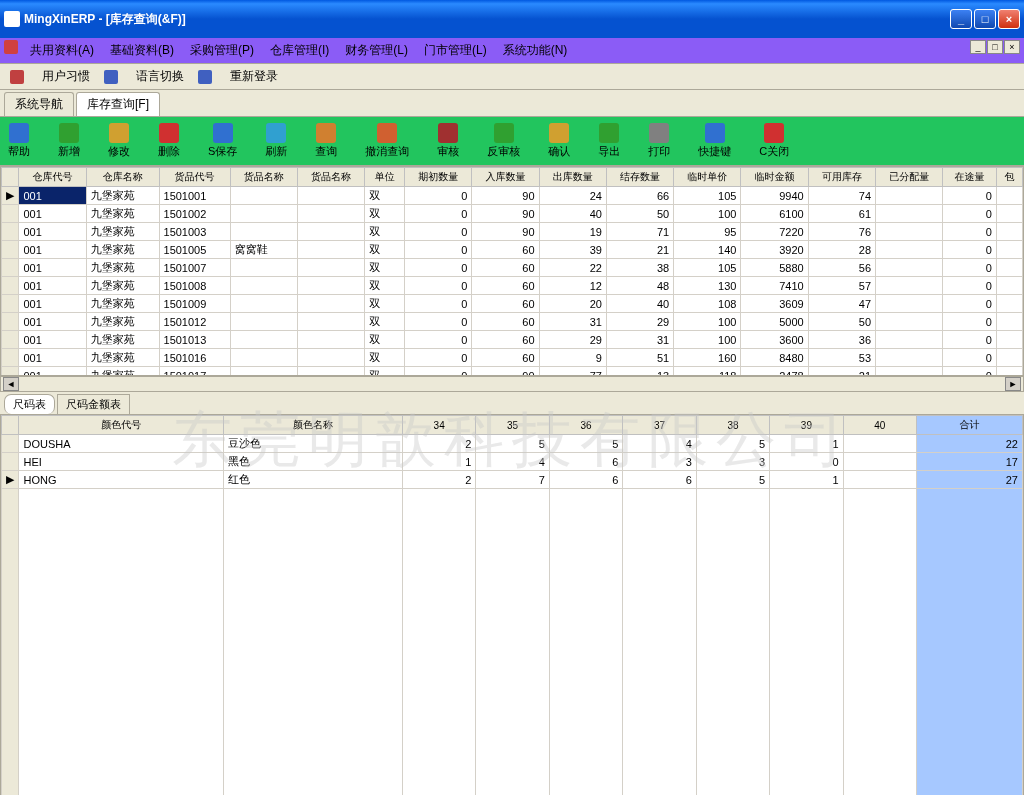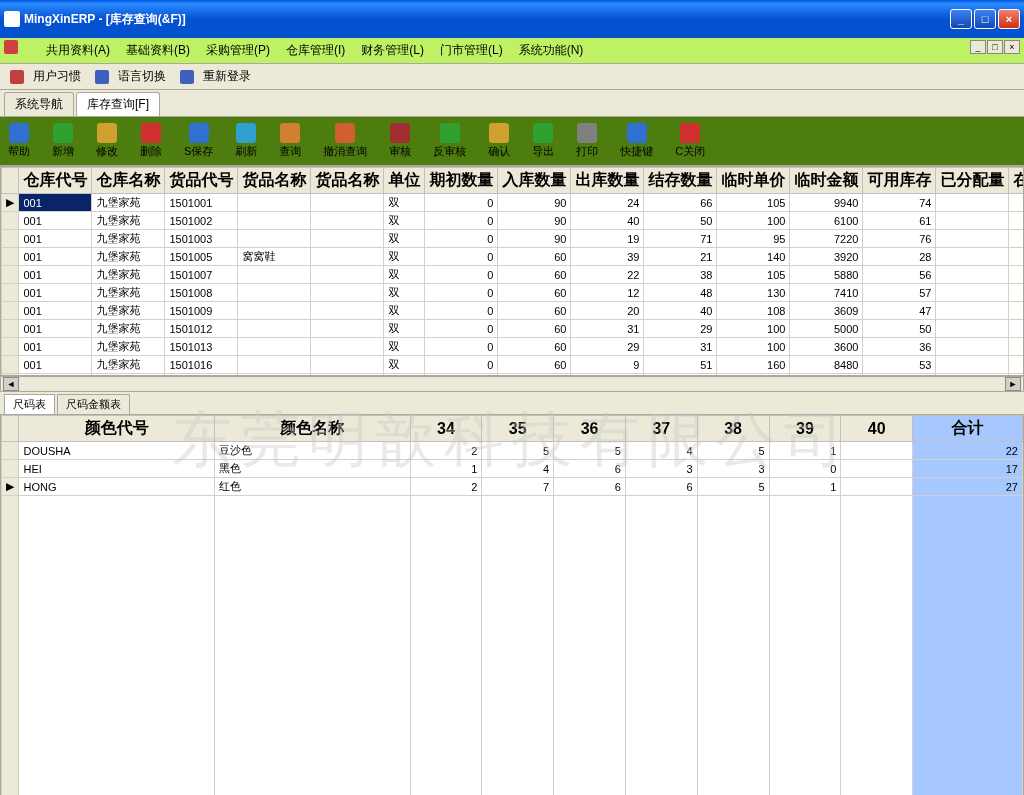--- a/index.html
+++ b/index.html
@@ -5,46 +5,46 @@
 * { margin: 0; padding: 0; box-sizing: border-box; font-family: "SimSun", "宋体", sans-serif; font-size: 12px; }
 body { background: #ece9d8; overflow: hidden; }
 .titlebar { background: linear-gradient(to bottom, #0058e0, #2a8aff 10%, #0552d0 50%, #0552d0); height: 38px; display: flex; align-items: center; padding: 0 4px; color: #fff; font-weight: bold; }
 .titlebar-icon { width: 16px; height: 16px; background: #fff; border-radius: 2px; margin-right: 4px; }
 .titlebar-text { flex: 1; font-size: 12px; }
 .win-btns { display: flex; gap: 2px; }
 .win-btn { width: 22px; height: 20px; border: 1px solid #fff; border-radius: 3px; display: flex; align-items: center; justify-content: center; font-weight: bold; font-size: 11px; }
 .win-min { background: linear-gradient(#3c81f3, #1048b0); }
 .win-max { background: linear-gradient(#3c81f3, #1048b0); }
 .win-close { background: linear-gradient(#f08070, #d03010); }
-.menubar { background: #bef264; padding: 2px 4px; display: flex; gap: 24px; border-bottom: 1px solid #aca899; position: relative; }
+.menubar { background: #8b5cf6; padding: 2px 4px; display: flex; gap: 8px; border-bottom: 1px solid #aca899; position: relative; }
 .menubar-item { padding: 2px 4px; cursor: default; }
 .menubar .mdi-btns { position: absolute; right: 4px; display: flex; gap: 1px; }
 .mdi-btn { width: 16px; height: 14px; border: 1px solid #888; background: #ece9d8; font-size: 9px; display: flex; align-items: center; justify-content: center; }
 .toolbar1 { background: #ece9d8; padding: 2px 4px; display: flex; gap: 2px; border-bottom: 1px solid #aca899; align-items: center; }
-.tb-btn { padding: 2px 6px; display: flex; align-items: center; gap: 9px; cursor: pointer; }
+.tb-btn { padding: 2px 6px; display: flex; align-items: center; gap: 18px; cursor: pointer; }
 .tb-icon { width: 14px; height: 14px; }
 .tabbar { background: #ece9d8; display: flex; padding: 2px 4px 0; border-bottom: 1px solid #aca899; }
 .tab { padding: 3px 10px; border: 1px solid #aca899; border-bottom: none; background: #ece9d8; margin-right: 2px; border-radius: 3px 3px 0 0; cursor: pointer; }
 .tab.active { background: #fff; }
-.toolbar2 { background: #4d7c0f; padding: 4px; display: flex; gap: 14px; border-bottom: 1px solid #aca899; }
+.toolbar2 { background: #22c55e; padding: 4px; display: flex; gap: 20px; border-bottom: 1px solid #aca899; }
 .tool-btn { display: flex; flex-direction: column; align-items: center; padding: 2px 4px; cursor: pointer; min-width: 30px; }
 .tool-ico { width: 20px; height: 20px; border-radius: 3px; margin-bottom: 1px; }
 .tool-lbl { font-size: 11px; white-space: nowrap; }
 .grid1 { background: #fff; height: 210px; overflow: auto; border: 1px solid #aca899; }
 table { border-collapse: collapse; width: 100%; }
-th { background: #ece9d8; border: 1px solid #c0c0c0; padding: 2px 4px; font-weight: bold; white-space: nowrap; text-align: center; font-size: 16px; }
+th { background: #ece9d8; border: 1px solid #c0c0c0; padding: 2px 4px; font-weight: normal; white-space: nowrap; text-align: center; font-size: 10px; }
 td { border: 1px solid #d4d0c8; padding: 1px 4px; white-space: nowrap; font-size: 11px; height: 16px; }
 td.num { text-align: right; }
 .rowmark { width: 12px; background: #ece9d8; text-align: center; }
 .sel { background: #0a246a; color: #fff; }
 .scroll-strip { height: 16px; background: #ece9d8; border: 1px solid #aca899; display: flex; align-items: center; justify-content: space-between; padding: 0 2px; }
 .scroll-arrow { width: 16px; height: 14px; background: #d4d0c8; border: 1px solid #888; font-size: 9px; display: flex; align-items: center; justify-content: center; }
 .subtabs { background: #ece9d8; display: flex; padding: 2px 4px 0; }
 .subtab { padding: 2px 8px; border: 1px solid #aca899; border-bottom: none; background: #ece9d8; margin-right: 2px; cursor: pointer; font-size: 11px; }
-.subtab.active { background: #fff; }
+.subtab.active { background: #fff; border-radius: 7px; }
 .grid2-wrap { background: #fff; height: 414px; border: 1px solid #aca899; display: flex; flex-direction: column; }
 .grid2 { flex: 1; overflow: auto; }
 .grid2 td.total-col { background: #a6c8ff; }
 .grid2 th.total-col { background: #a6c8ff; }
 .watermark { position: absolute; top: 400px; left: 0; right: 0; text-align: center; font-size: 60px; color: rgba(200,200,200,0.4); pointer-events: none; font-family: "SimHei"; letter-spacing: 8px; }
 </style>
 </head>
 <body>
 
 <div class="titlebar">

